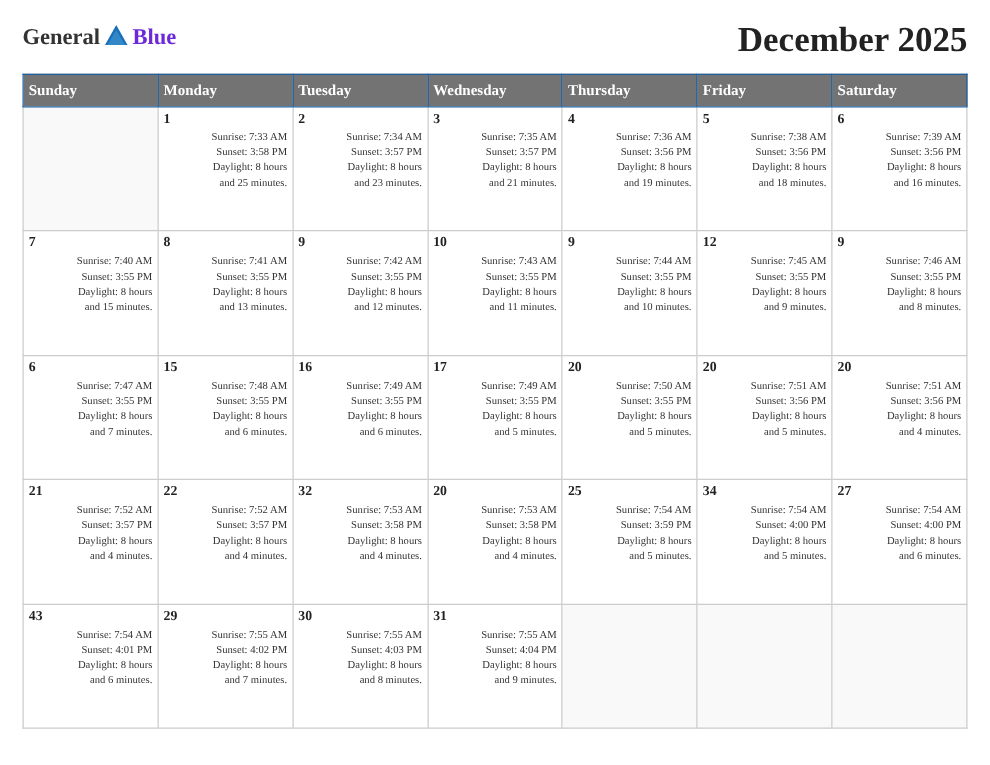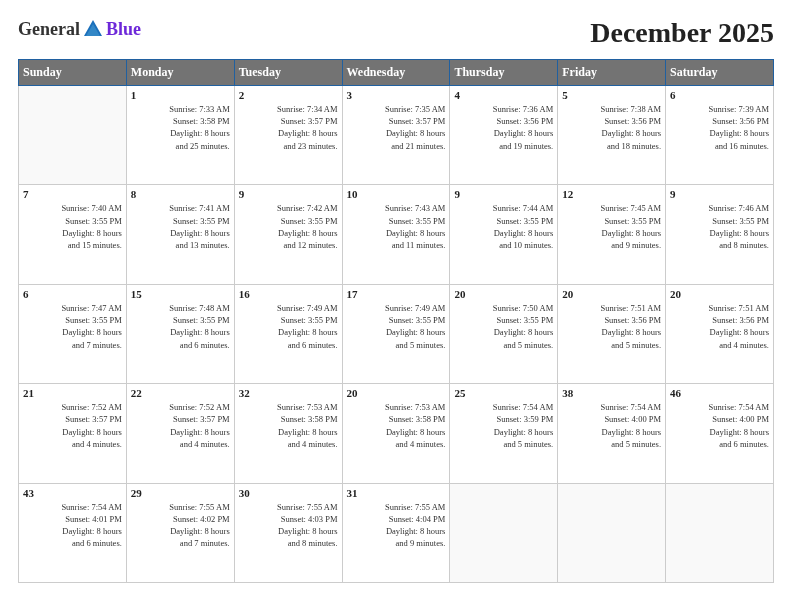--- a/index.html
+++ b/index.html
@@ -230,25 +230,25 @@
           </td>
           <td>
             <span class="day-num">20</span>
             <div class="day-info">Sunrise: 7:53 AM<br>Sunset: 3:58 PM<br>Daylight: 8 hours<br>and 4 minutes.</div>
           </td>
           <td>
             <span class="day-num">25</span>
             <div class="day-info">Sunrise: 7:54 AM<br>Sunset: 3:59 PM<br>Daylight: 8 hours<br>and 5 minutes.</div>
           </td>
           <td>
-            <span class="day-num">38</span>
+            <span class="day-num">34</span>
             <div class="day-info">Sunrise: 7:54 AM<br>Sunset: 4:00 PM<br>Daylight: 8 hours<br>and 5 minutes.</div>
           </td>
           <td>
-            <span class="day-num">46</span>
+            <span class="day-num">27</span>
             <div class="day-info">Sunrise: 7:54 AM<br>Sunset: 4:00 PM<br>Daylight: 8 hours<br>and 6 minutes.</div>
           </td>
         </tr>
         <tr>
           <td>
             <span class="day-num">43</span>
             <div class="day-info">Sunrise: 7:54 AM<br>Sunset: 4:01 PM<br>Daylight: 8 hours<br>and 6 minutes.</div>
           </td>
           <td>
             <span class="day-num">29</span>

